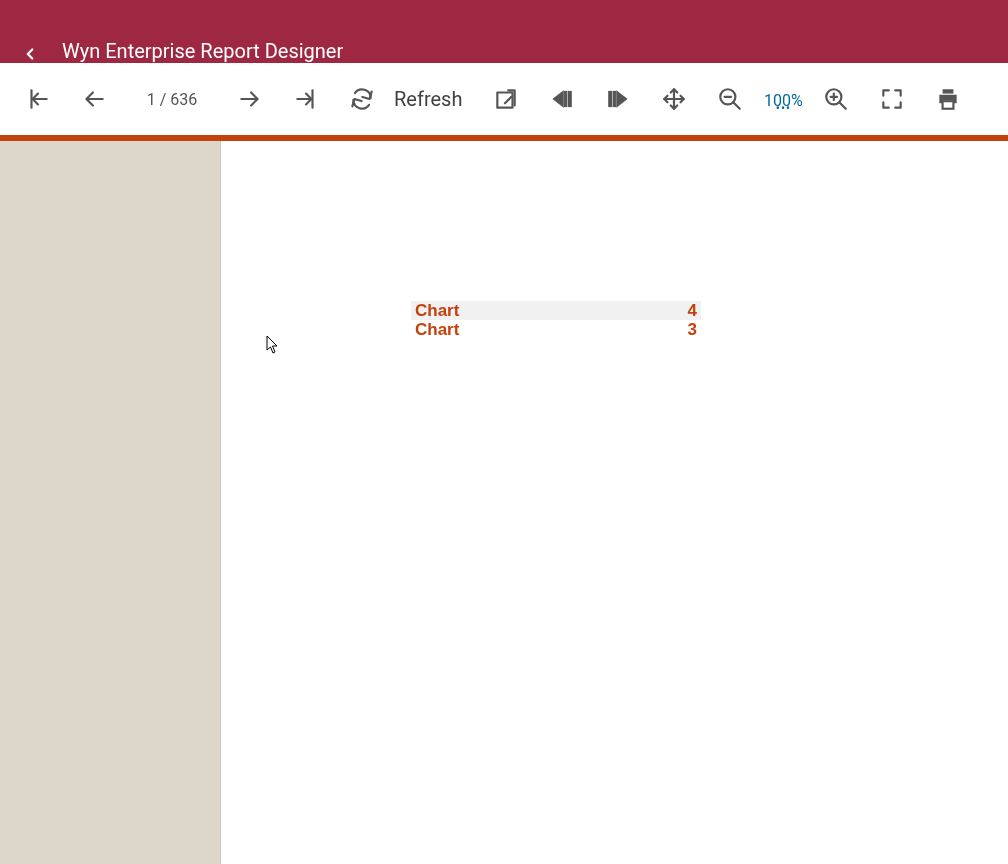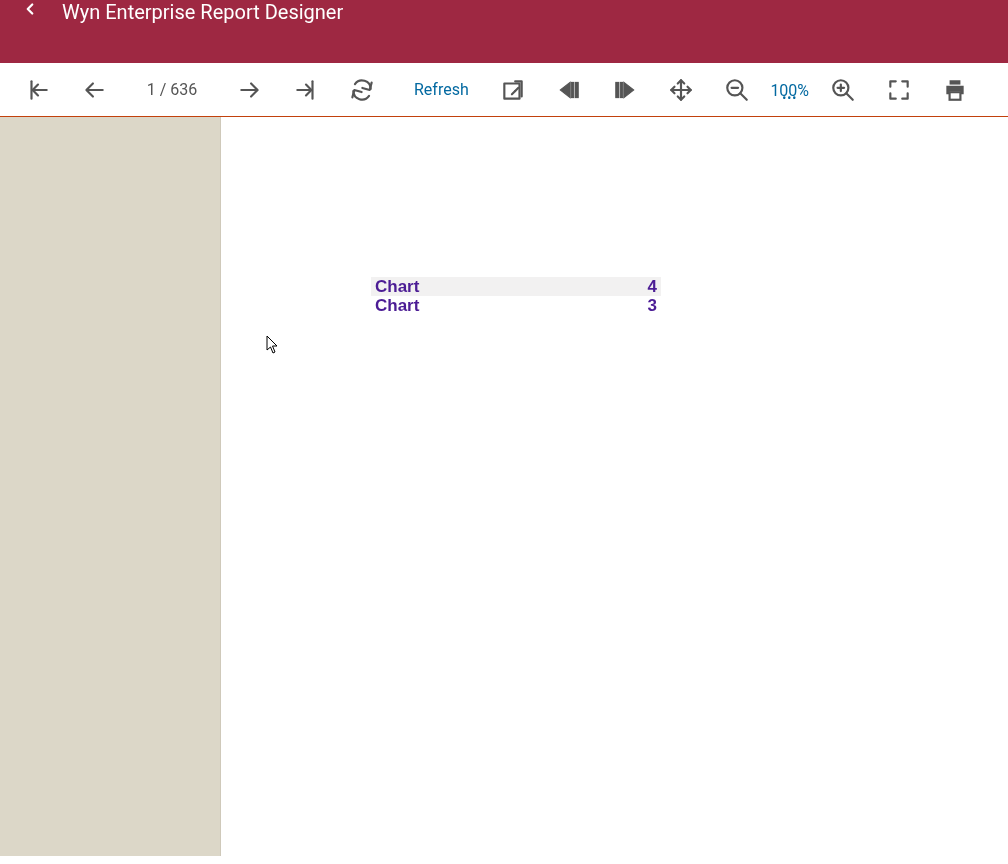--- a/index.html
+++ b/index.html
@@ -2,30 +2,30 @@
 <html><head>
 <meta charset="utf-8">
 <style>
 * { box-sizing: border-box; margin: 0; padding: 0; }
 body { font-family: -apple-system, BlinkMacSystemFont, "Segoe UI", Roboto, sans-serif; overflow: hidden; width: 1008px; height: 864px; }
 .header {
   background: #9e2842;
   color: #fff;
   height: 63px;
   display: flex;
-  align-items: flex-start;
+  align-items: flex-end;
   padding: 0 18px;
   gap: 20px;
 }
 .header .back-chevron { display:flex; align-items:center; justify-content:center; width: 24px; cursor:pointer; }
 .header .title { font-size: 20px; font-weight: 400; }
 .toolbar {
-  height: 54px;
+  height: 78px;
   background: #fff;
-  border-bottom: 1px solid #c2410c;
+  border-bottom: 6px solid #c2410c;
   display: flex;
   align-items: center;
   padding: 0 10px;
 }
 .tbtn {
   width: 56px;
   height: 62px;
   display:flex;
   align-items:center;
   justify-content:center;
@@ -33,25 +33,24 @@
   color: #555;
 }
 .tbtn svg { stroke: #555; }
 .page-indicator {
   min-width: 100px;
   display:flex; align-items:center; justify-content:center;
   color:#555;
   font-size: 16px;
 }
 .refresh-label {
-  color:#0369a1;
-  font-size:16px;
+  color:#404040;
+  font-size:20px;
   padding: 0 16px 0 4px;
   cursor:pointer;
-  margin-left:20px;
 }
 .zoom-wrap {
   display:flex; flex-direction:column; align-items:center;
   min-width: 50px;
   color:#0369a1;
   font-size:16px;
 }
 .zoom-wrap .dots { line-height:0; font-size:12px; margin-top:-2px; letter-spacing:1px; }
 .workspace {
   display:flex;
@@ -67,21 +66,22 @@
   flex:1;
   background:#fff;
   padding-left: 150px;
   padding-top: 160px;
 }
 .report-table {
   width: 290px;
   font-family: Arial, sans-serif;
   font-size: 17px;
   font-weight: bold;
-  color:#4c1d95;
+  color:#c2410c;
+  margin-left:40px;
 }
 .report-row {
   display:flex;
   justify-content: space-between;
   padding: 0 4px;
   height: 19px;
   line-height: 19px;
 }
 .report-row:nth-child(odd) { background:#f2f1f1; }
 .report-row:nth-child(even) { background:#fff; }

